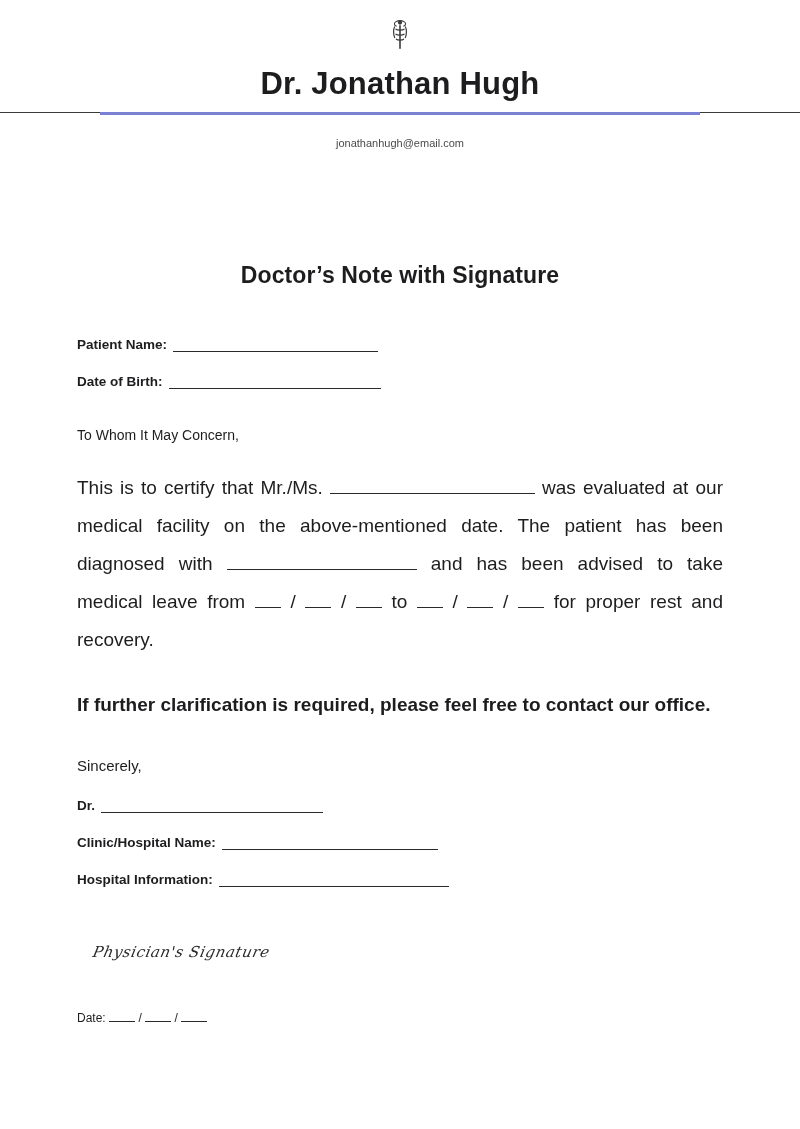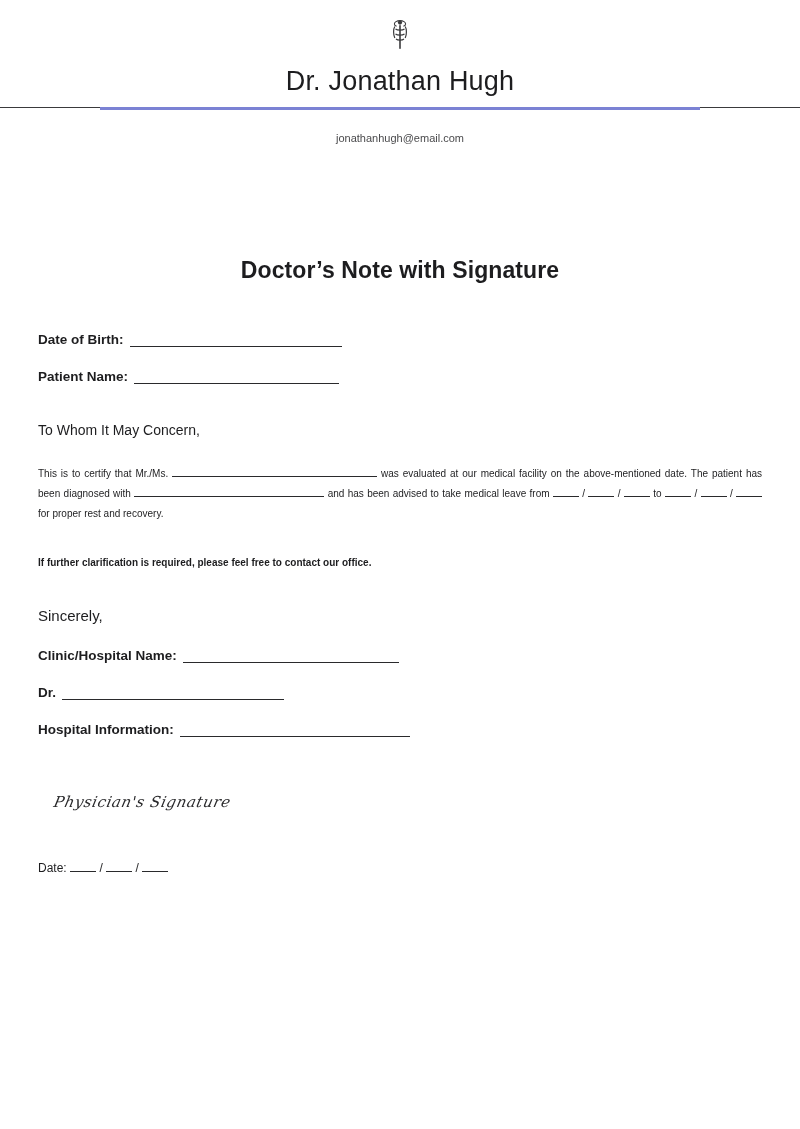--- a/index.html
+++ b/index.html
@@ -26,22 +26,22 @@
     padding-top: 18px;
     text-align: center;
   }
   .caduceus {
     display: block;
     margin: 0 auto;
     width: 26px;
     height: 34px;
   }
   .doctor-name {
-    font-size: 27px;
-    font-weight: 400;
+    font-size: 31px;
+    font-weight: 700;
     color: #1d1d1f;
     letter-spacing: 0.2px;
     margin-top: 14px;
     margin-bottom: 10px;
   }
   .rule-wrap {
     position: relative;
     height: 4px;
     margin-top: 6px;
   }
@@ -63,21 +63,21 @@
   }
   .contact-lines {
     margin-top: 20px;
     font-size: 11px;
     color: #4a4a4c;
     line-height: 1.45;
   }
 
   
   .doc-body {
-    padding: 0 38px;
+    padding: 0 77px;
     color: #1d1d1f;
     margin-top: 20px;
   }
   .doc-title {
     text-align: center;
     font-size: 23px;
     font-weight: bold;
     margin-top: 110px;
     letter-spacing: 0.1px;
   }
@@ -106,21 +106,21 @@
   .w-220 { width: 222px; }
   .w-215 { width: 216px; }
   .w-228 { width: 230px; }
 
   .salutation {
     font-size: 14px;
     margin-top: 38px;
   }
 
   .para {
-    font-size: 10px;
+    font-size: 19px;
     line-height: 2.0;
     margin-top: 26px;
     text-align: justify;
   }
   .para-2 {
     margin-top: 30px;
     line-height: 1.7;
     text-align: left;
     font-weight: bold;
   }
@@ -189,27 +189,27 @@
     </div>
   </div>
 
   <div class="doc-body">
 
     <div class="doc-title">Doctor’s Note with Signature</div>
 
     <div class="field-block">
 
       <div class="field-row">
+        <span class="field-label">Patient Name:</span>
+        <span class="field-line w-205"></span>
+      </div>
+
+      <div class="field-row">
         <span class="field-label">Date of Birth:</span>
         <span class="field-line w-210"></span>
-      </div>
-
-      <div class="field-row">
-        <span class="field-label">Patient Name:</span>
-        <span class="field-line w-205"></span>
       </div>
 
     </div>
 
     <div class="salutation">To Whom It May Concern,</div>
 
     <div class="para">
       <span>This is to certify that Mr./Ms.</span>
       <span class="inline-line il-long"></span>
       <span>was evaluated at our medical facility on the above-mentioned date. The patient has been diagnosed with</span>
@@ -229,30 +229,30 @@
       <span>for proper rest and recovery.</span>
     </div>
 
     <div class="para para-2">If further clarification is required, please feel free to contact our office.</div>
 
     <div class="sincerely">Sincerely,</div>
 
     <div class="sig-block">
 
       <div class="field-row">
+        <span class="field-label">Dr.</span>
+        <span class="field-line w-220"></span>
+      </div>
+
+      <div class="field-row">
         <span class="field-label">Clinic/Hospital Name:</span>
         <span class="field-line w-215"></span>
       </div>
 
       <div class="field-row">
-        <span class="field-label">Dr.</span>
-        <span class="field-line w-220"></span>
-      </div>
-
-      <div class="field-row">
         <span class="field-label">Hospital Information:</span>
         <span class="field-line w-228"></span>
       </div>
     </div>
 
     <div class="signature">Physician's Signature</div>
 
     <div class="date-line">
       <span>Date:</span>
       <span class="inline-line il-short"></span>

